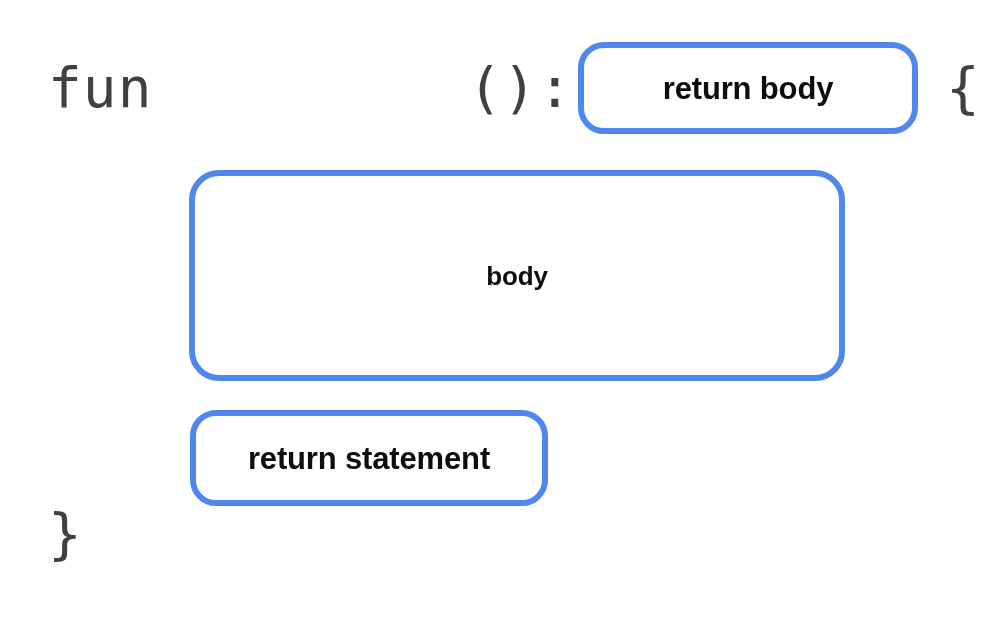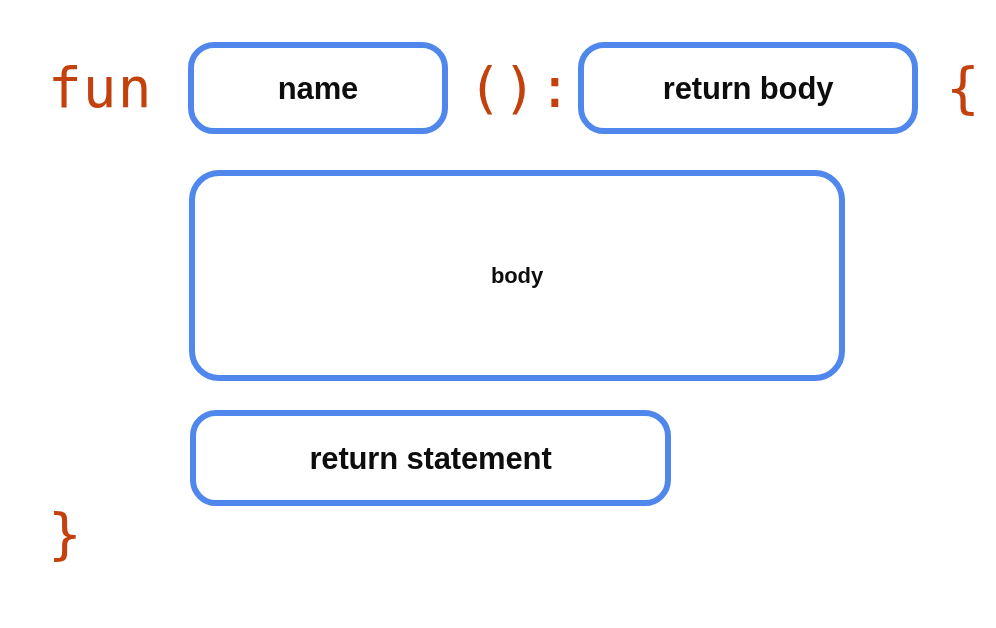--- a/index.html
+++ b/index.html
@@ -17,21 +17,21 @@
     height: 628px;
     background: #ffffff;
     overflow: hidden;
   }
 
   
   .token {
     position: absolute;
     font-family: "DejaVu Sans Mono", "Liberation Mono", monospace;
     font-weight: 400;
-    color: #c2410c;
+    color: #404040;
     white-space: pre;
     line-height: 1;
     letter-spacing: 0.02em;
   }
 
   
   .slot {
     position: absolute;
     box-sizing: border-box;
     background: #ffffff;
@@ -53,37 +53,34 @@
   
   #kw-fun       { left: 48px;  top: 60px;  font-size: 56px; }
   #tok-parens   { left: 468px; top: 60px;  font-size: 56px; }
   #tok-colon    { left: 538px; top: 60px;  font-size: 56px; }
   #tok-brace-o  { left: 946px; top: 60px;  font-size: 56px; }
   #tok-brace-c  { left: 48px;  top: 506px; font-size: 56px; }
 
   #slot-name    { left: 188px; top: 42px;  width: 260px; height: 92px;  border-radius: 26px; }
   #slot-rettype { left: 578px; top: 42px;  width: 340px; height: 92px;  border-radius: 26px; }
   #slot-body    { left: 189px; top: 170px; width: 656px; height: 211px; border-radius: 30px; }
-  #slot-return  { left: 190px; top: 410px; width: 481px; height: 96px;  border-radius: 26px; }
+  #slot-return  { left: 190px; top: 410px; width: 358px; height: 96px;  border-radius: 26px; }
 
   #slot-name    .slot-label { font-size: 31px; }
   #slot-rettype .slot-label { font-size: 31px; }
-  #slot-body    .slot-label { font-size: 22px; }
+  #slot-body    .slot-label { font-size: 26px; }
   #slot-return  .slot-label { font-size: 31px; }
 </style>
 </head>
 <body>
 
 <div id="canvas">
 
   <span class="token" id="kw-fun">fun</span>
 
-  <div class="slot" id="slot-name">
-    <span class="slot-label">name</span>
-  </div>
 
   <span class="token" id="tok-parens">()</span>
 
   <span class="token" id="tok-colon">:</span>
 
   <div class="slot" id="slot-rettype">
     <span class="slot-label">return body</span>
   </div>
 
   <span class="token" id="tok-brace-o">{</span>

